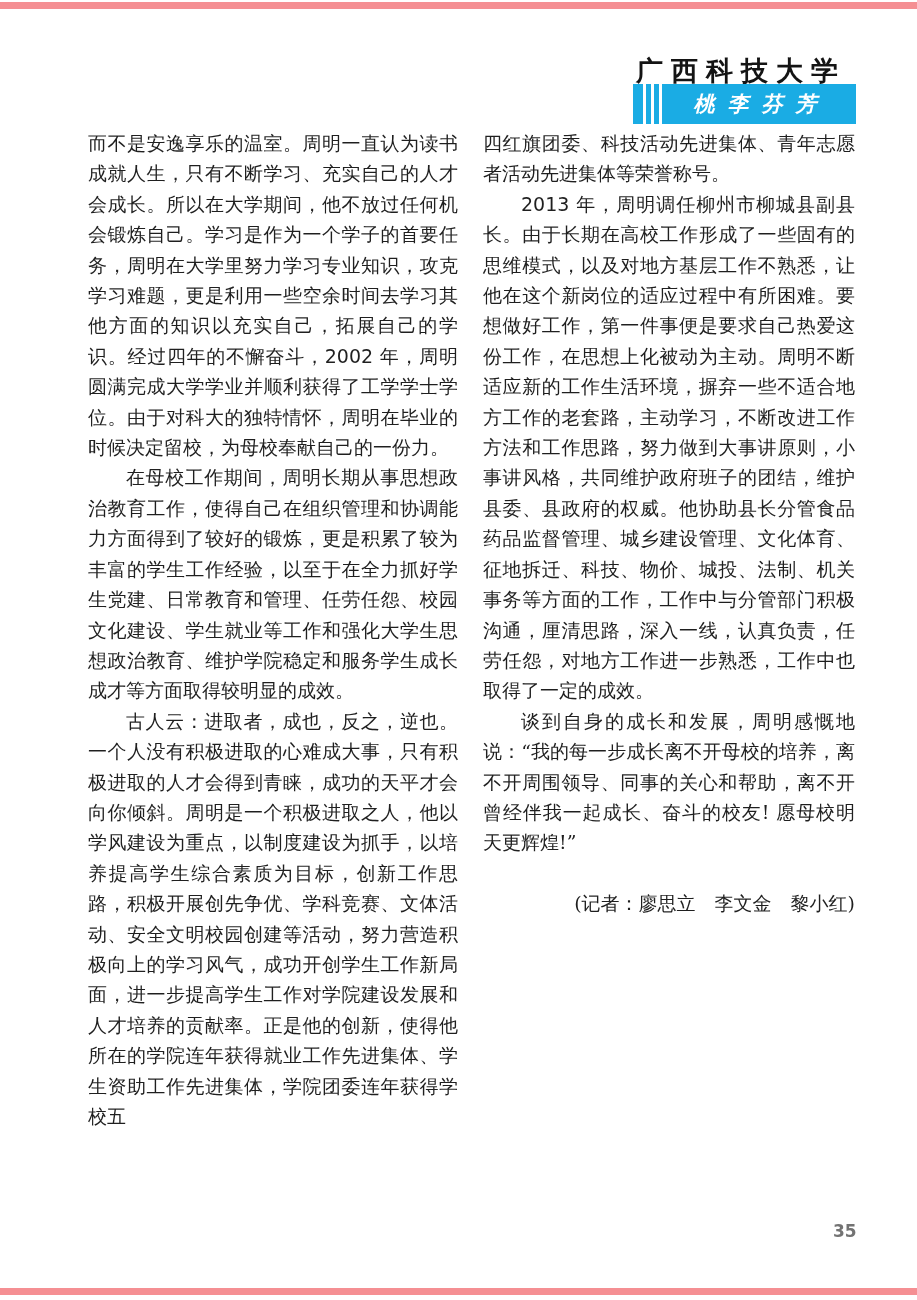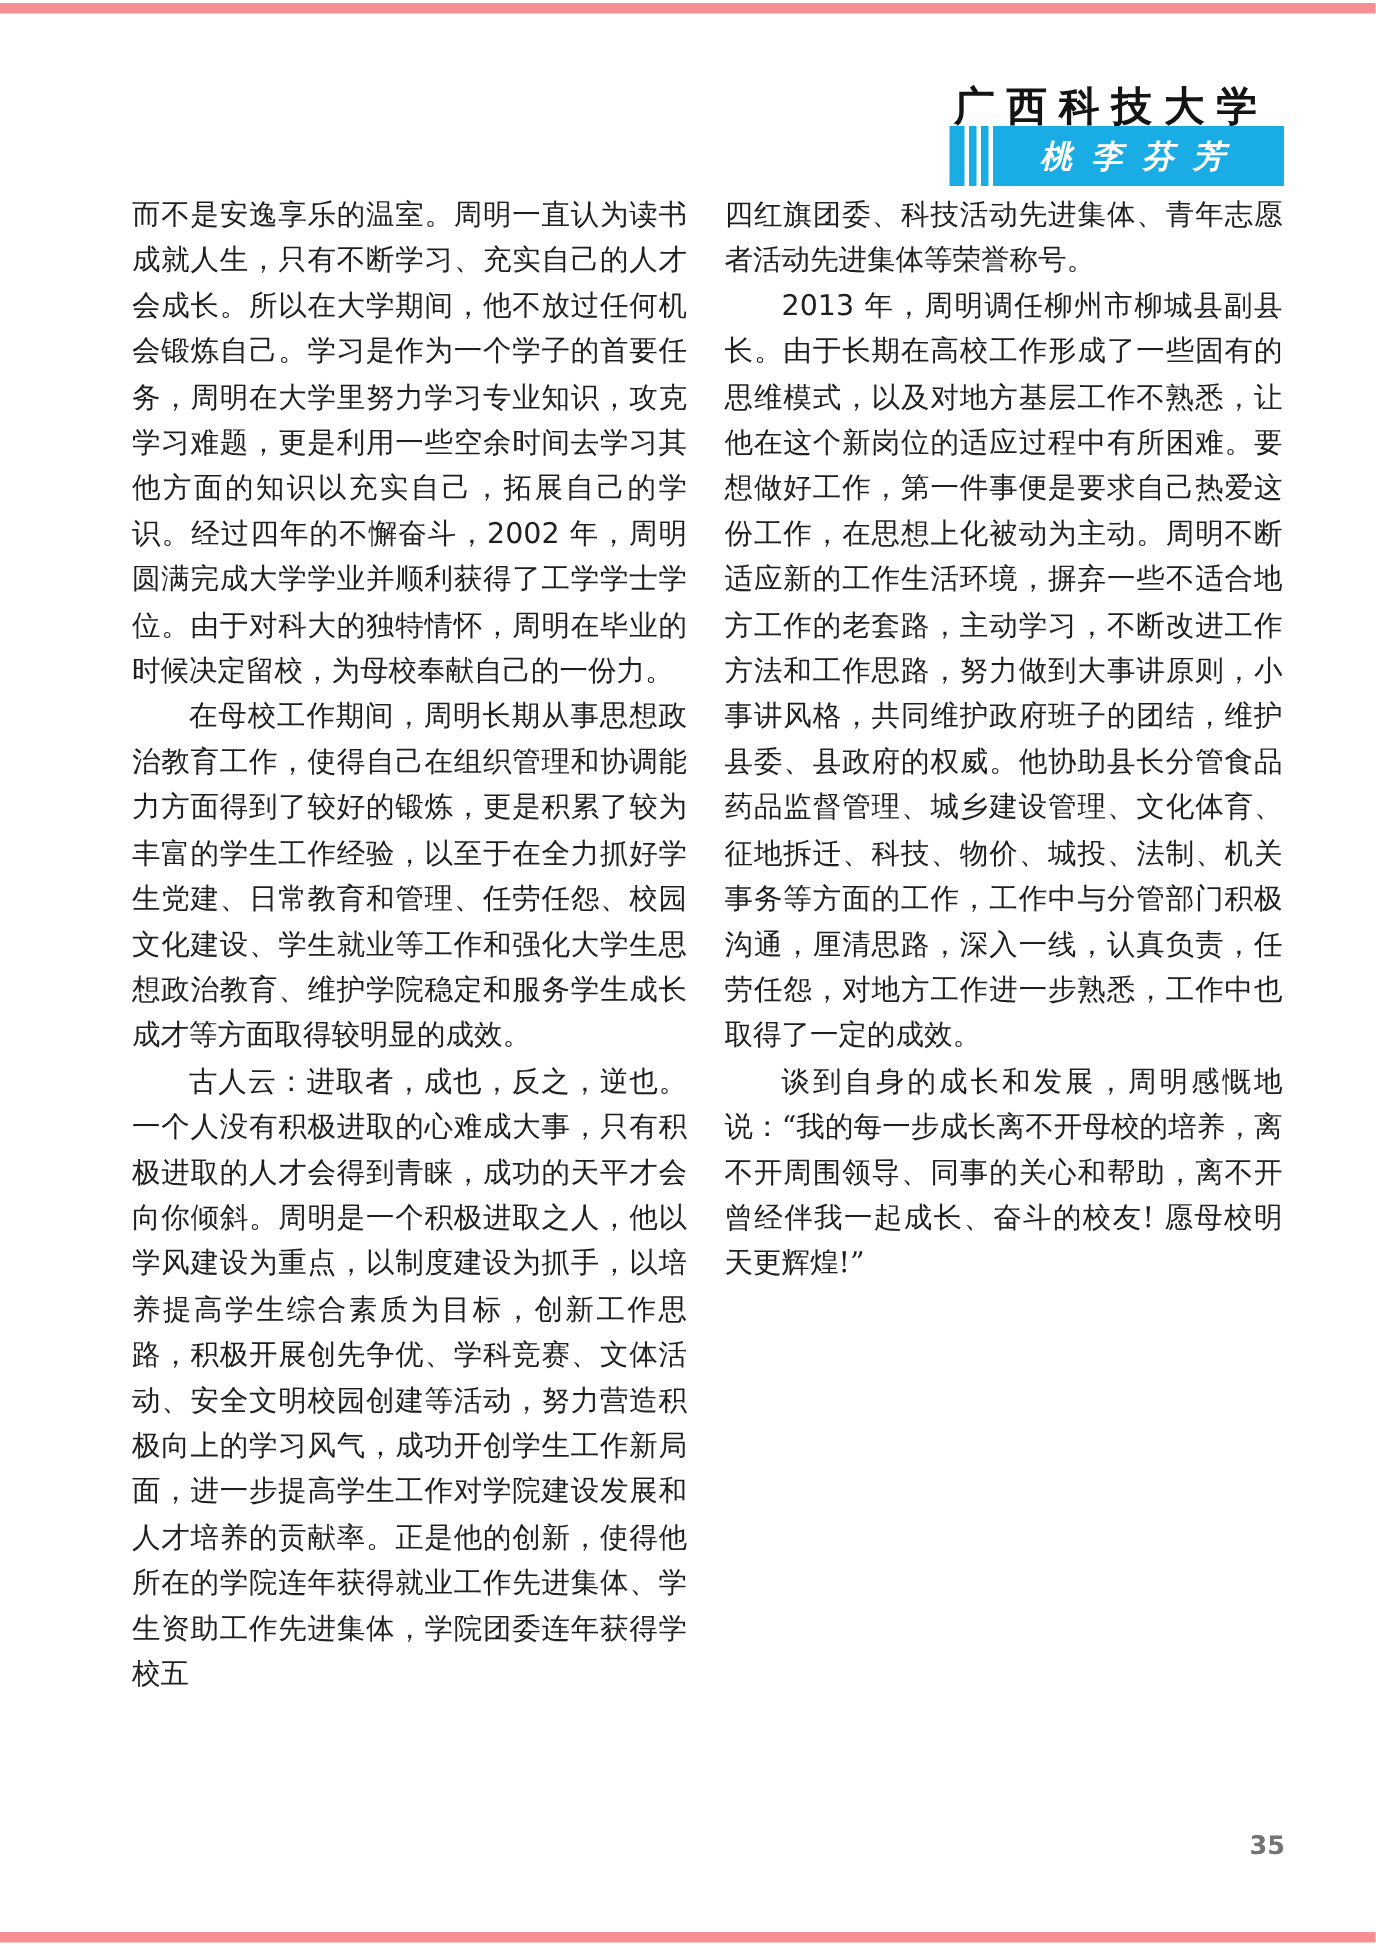--- a/index.html
+++ b/index.html
@@ -92,19 +92,20 @@
   <div class="column left">
       <p class="para"><span>而不是安逸享乐的温室。周明一直认为读书成就人生，只有不断学习、充实自己的人才会成长。所以在大学期间，他不放过任何机会锻炼自己。学习是作为一个学子的首要任务，周明在大学里努力学习专业知识，攻克学习难题，更是利用一些空余时间去学习其他方面的知识以充实自己，拓展自己的学识。经过四年的不懈奋斗，</span><span class="num-bold">2002</span><span> 年，周明圆满完成大学学业并顺利获得了工学学士学位。由于对科大的独特情怀，周明在毕业的时候决定留校，为母校奉献自己的一份力。</span></p>
       <p class="para indent"><span>在母校工作期间，周明长期从事思想政治教育工作，使得自己在组织管理和协调能力方面得到了较好的锻炼，更是积累了较为丰富的学生工作经验，以至于在全力抓好学生党建、日常教育和管理、任劳任怨、校园文化建设、学生就业等工作和强化大学生思想政治教育、维护学院稳定和服务学生成长成才等方面取得较明显的成效。</span></p>
       <p class="para indent"><span>古人云：进取者，成也，反之，逆也。一个人没有积极进取的心难成大事，只有积极进取的人才会得到青睐，成功的天平才会向你倾斜。周明是一个积极进取之人，他以学风建设为重点，以制度建设为抓手，以培养提高学生综合素质为目标，创新工作思路，积极开展创先争优、学科竞赛、文体活动、安全文明校园创建等活动，努力营造积极向上的学习风气，成功开创学生工作新局面，进一步提高学生工作对学院建设发展和人才培养的贡献率。正是他的创新，使得他所在的学院连年获得就业工作先进集体、学生资助工作先进集体，学院团委连年获得学校五</span></p>
     </div>
 
   <div class="column right">
       <p class="para"><span>四红旗团委、科技活动先进集体、青年志愿者活动先进集体等荣誉称号。</span></p>
       <p class="para indent"><span class="num-bold">2013</span><span> 年，周明调任柳州市柳城县副县长。由于长期在高校工作形成了一些固有的思维模式，以及对地方基层工作不熟悉，让他在这个新岗位的适应过程中有所困难。要想做好工作，第一件事便是要求自己热爱这份工作，在思想上化被动为主动。周明不断适应新的工作生活环境，摒弃一些不适合地方工作的老套路，主动学习，不断改进工作方法和工作思路，努力做到大事讲原则，小事讲风格，共同维护政府班子的团结，维护县委、县政府的权威。他协助县长分管食品药品监督管理、城乡建设管理、文化体育、征地拆迁、科技、物价、城投、法制、机关事务等方面的工作，工作中与分管部门积极沟通，厘清思路，深入一线，认真负责，任劳任怨，对地方工作进一步熟悉，工作中也取得了一定的成效。</span></p>
       <p class="para indent"><span>谈到自身的成长和发展，周明感慨地说：“我的每一步成长离不开母校的培养，离不开周围领导、同事的关心和帮助，离不开曾经伴我一起成长、奋斗的校友! 愿母校明天更辉煌!”</span></p>
+      <p class="para align-right space-before"><span>(记者：廖思立　李文金　黎小红)</span></p>
     </div>
 
   <div class="page-number">35</div>
 
   <div class="rule bottom"></div>
 
 </div>
 
 </body></html>

